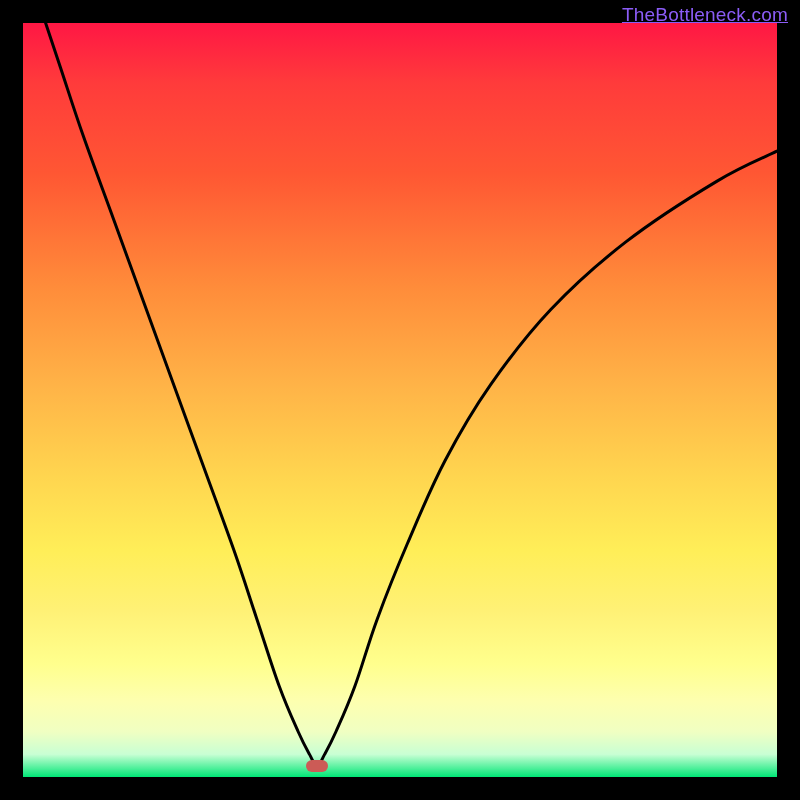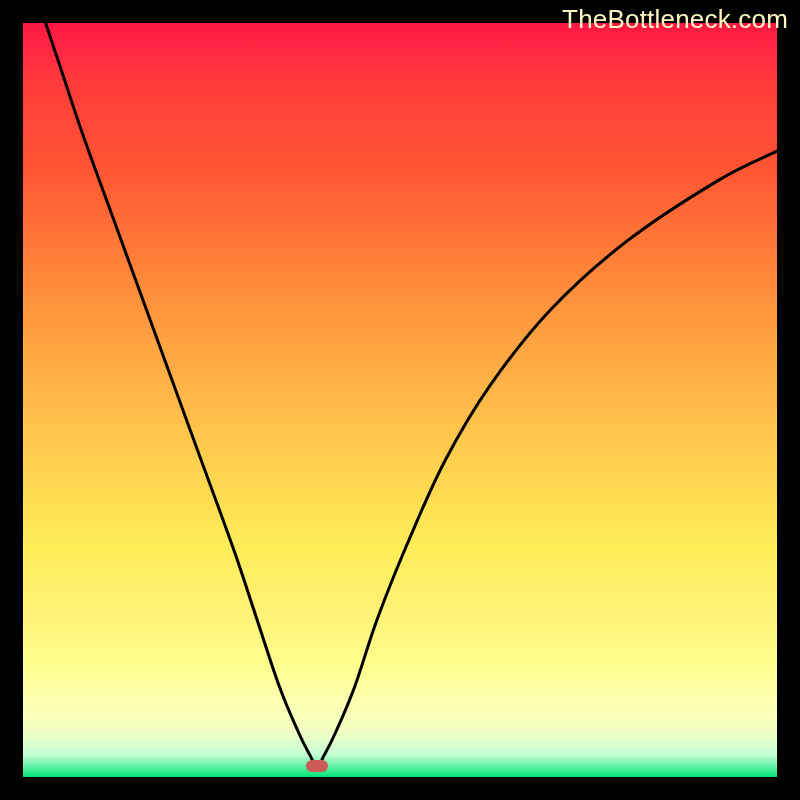--- a/index.html
+++ b/index.html
@@ -8,25 +8,26 @@
     width: 800px;
     height: 800px;
     background: #000;
     position: relative;
     font-family: Arial, Helvetica, sans-serif;
   }
   .watermark {
     position: absolute;
     top: 4px;
     right: 12px;
-    color: #fef9c3;
-    font-size: 26px;
+    color: #8b5cf6;
+    font-size: 19px;
     font-weight: 400;
     letter-spacing: 0.2px;
     z-index: 10;
+    text-decoration: underline;
   }
   .frame {
     position: absolute;
     left: 23px;
     top: 23px;
     width: 754px;
     height: 754px;
     background: linear-gradient(to bottom,
       #ff1744 0%,
       #ff3b3b 8%,

